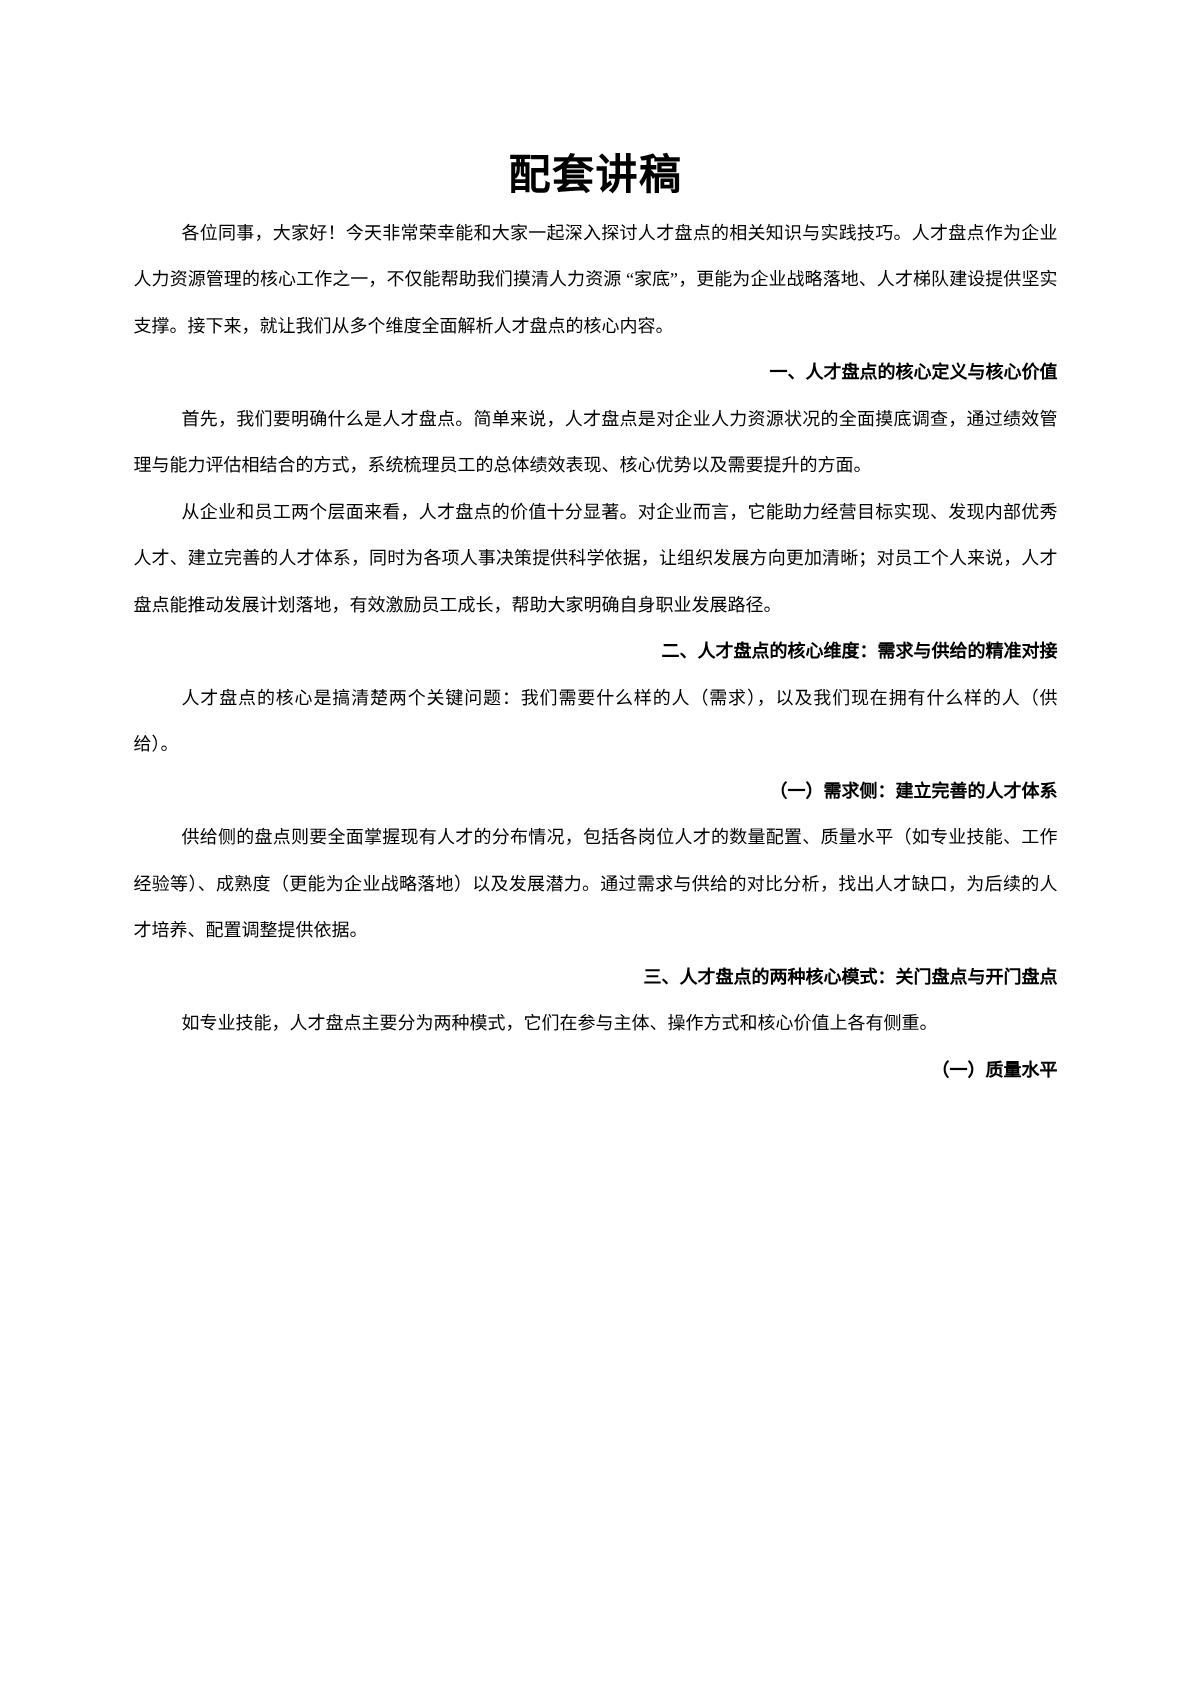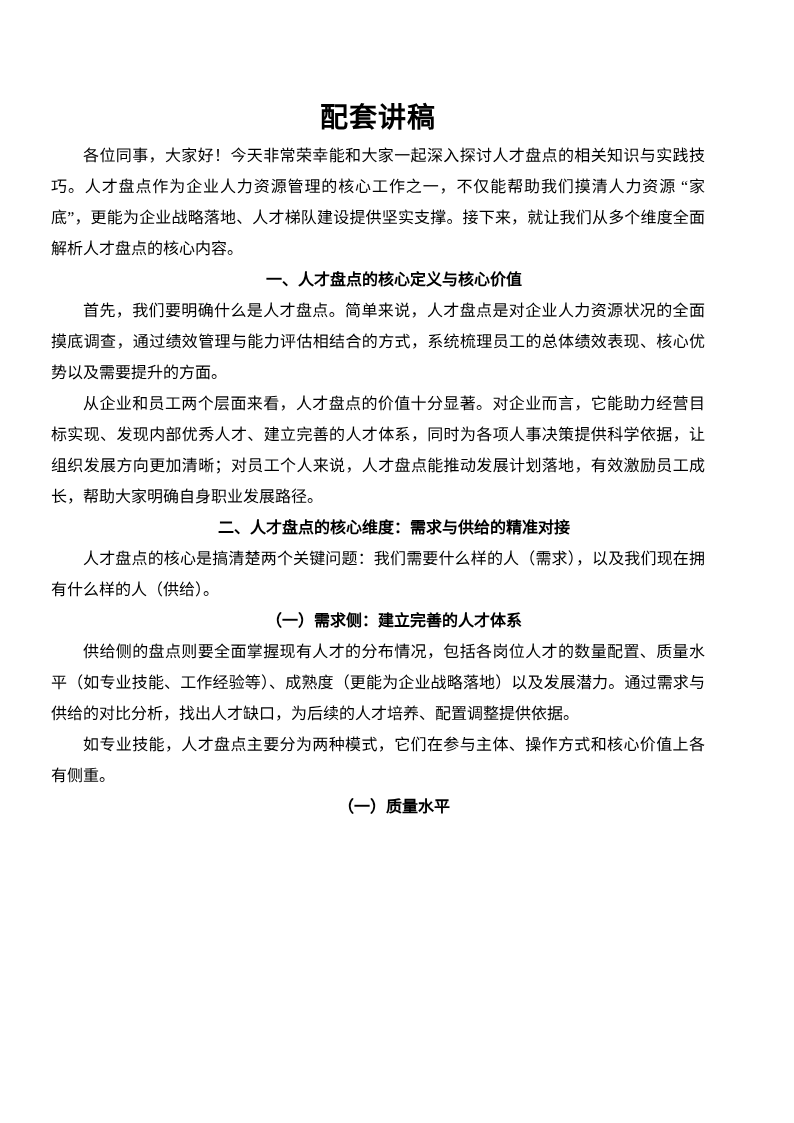--- a/index.html
+++ b/index.html
@@ -11,43 +11,43 @@
     width: 794px;
     height: 1123px;
     overflow: hidden;
     color: #000000;
     font-family: "Liberation Serif", "DejaVu Serif", serif;
   }
   .page {
     box-sizing: border-box;
     width: 794px;
     height: 814px;
-    padding: 96px 89px 40px 51px;
+    padding: 96px 89px 40px 89px;
     background: #ffffff;
   }
   .doc-title {
     margin: 0;
     font-size: 28px;
     line-height: 44px;
     font-weight: bold;
     text-align: center;
     letter-spacing: 1px;
   }
   .block {
     margin: 0;
-    font-size: 16px;
+    font-size: 12px;
     line-height: 31px;
     text-align: justify;
     text-justify: inter-ideograph;
     text-indent: 32px;
     word-break: break-all;
   }
   .heading {
     font-weight: bold;
-    text-align: center;
+    text-align: right;
   }
 </style>
 </head>
 <body>
 
 <div class="page">
 
   <h1 class="doc-title">配套讲稿</h1>
 
   <p class="block">各位同事，大家好！今天非常荣幸能和大家一起深入探讨人才盘点的相关知识与实践技巧。人才盘点作为企业人力资源管理的核心工作之一，不仅能帮助我们摸清人力资源 “家底”，更能为企业战略落地、人才梯队建设提供坚实支撑。接下来，就让我们从多个维度全面解析人才盘点的核心内容。</p>
@@ -61,18 +61,19 @@
   <p class="block heading">二、人才盘点的核心维度：需求与供给的精准对接</p>
 
   <p class="block">人才盘点的核心是搞清楚两个关键问题：我们需要什么样的人（需求），以及我们现在拥有什么样的人（供给）。</p>
 
   <p class="block heading">（一）需求侧：建立完善的人才体系</p>
 
 
 
   <p class="block">供给侧的盘点则要全面掌握现有人才的分布情况，包括各岗位人才的数量配置、质量水平（如专业技能、工作经验等）、成熟度（更能为企业战略落地）以及发展潜力。通过需求与供给的对比分析，找出人才缺口，为后续的人才培养、配置调整提供依据。</p>
 
+  <p class="block heading">三、人才盘点的两种核心模式：关门盘点与开门盘点</p>
 
   <p class="block">如专业技能，人才盘点主要分为两种模式，它们在参与主体、操作方式和核心价值上各有侧重。</p>
 
   <p class="block heading">（一）质量水平</p>
 
 </div>
 
 </body></html>

